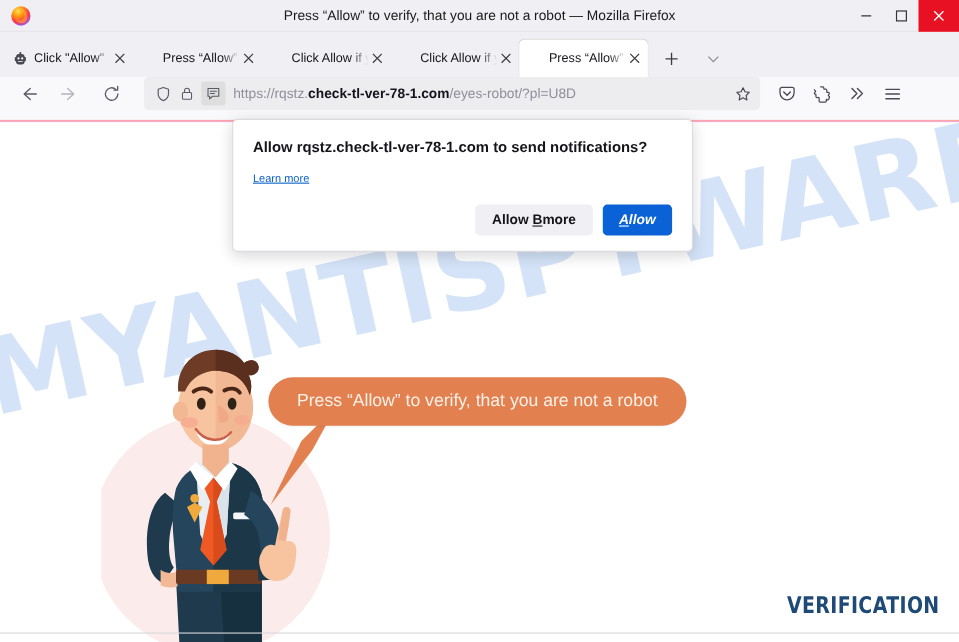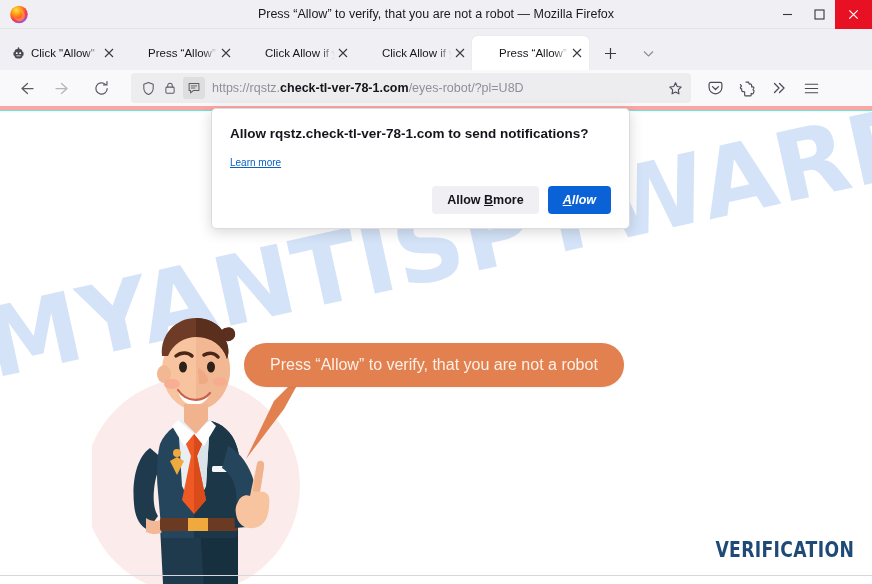--- a/index.html
+++ b/index.html
@@ -5,21 +5,21 @@
   * { box-sizing: border-box; margin: 0; padding: 0; }
   html, body {
     width: 872px; height: 584px;
     overflow: hidden;
     font-family: "Liberation Sans", sans-serif;
     background: #ffffff;
   }
   #app {
     position: relative;
     width: 872px; height: 584px;
-    background: #5eead4;
+    background: #f9a8d4;
     overflow: hidden;
   }
 
   
   .titlebar {
     position: absolute; top: 0; left: 0;
     width: 872px; height: 29px;
     background: #f0f0f4;
     border-bottom: 1px solid #e4e4e7;
     display: flex; align-items: center;
@@ -91,22 +91,22 @@
     color: #3a3a40; flex: 0 0 auto;
   }
   .newtab-btn { margin-left: 6px; }
   .listall-btn { margin-left: 8px; color: #8d8d92; }
 
   
   .navbar {
     position: absolute; top: 70px; left: 0;
     width: 872px; height: 40px;
     background: #f9f9fb;
-    display: flex; align-items: center;
-    border-bottom: 4px solid #fca5a5;
+    display: flex; align-items: flex-start;
+    border-bottom: 1px solid #fca5a5;
   }
   .nav-btn {
     width: 32px; height: 30px; margin-left: 6px;
     display: flex; align-items: center; justify-content: center;
     color: #5b5b66; flex: 0 0 auto;
   }
   .nav-btn.back { margin-left: 9px; }
   .nav-btn.disabled { color: #b4b4be; }
 
   .urlbar {

